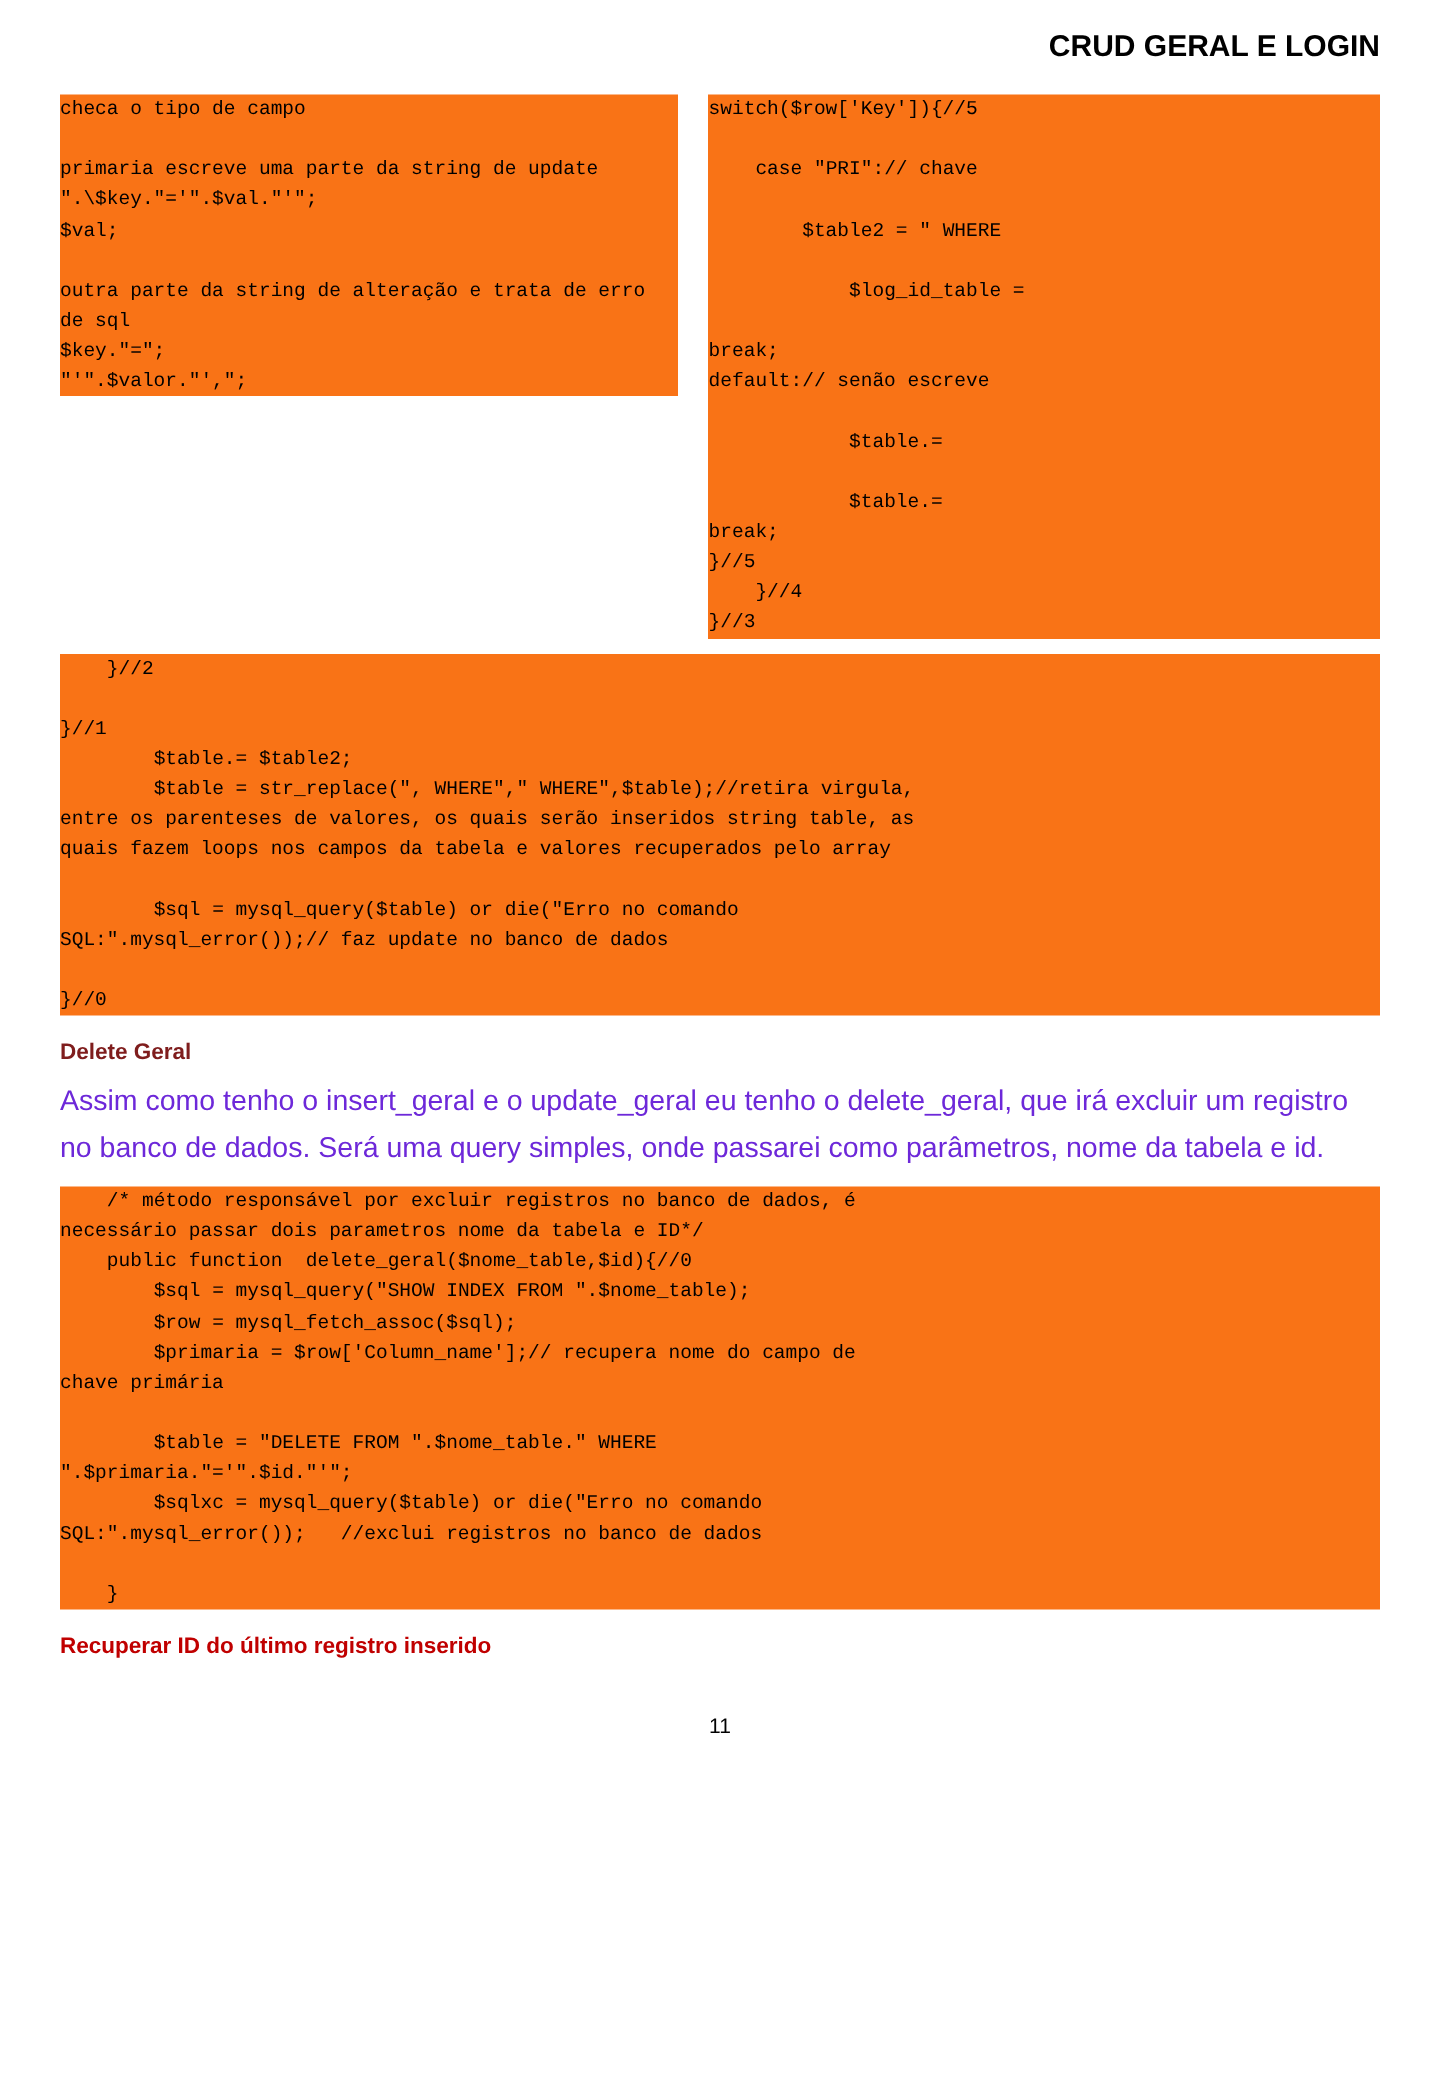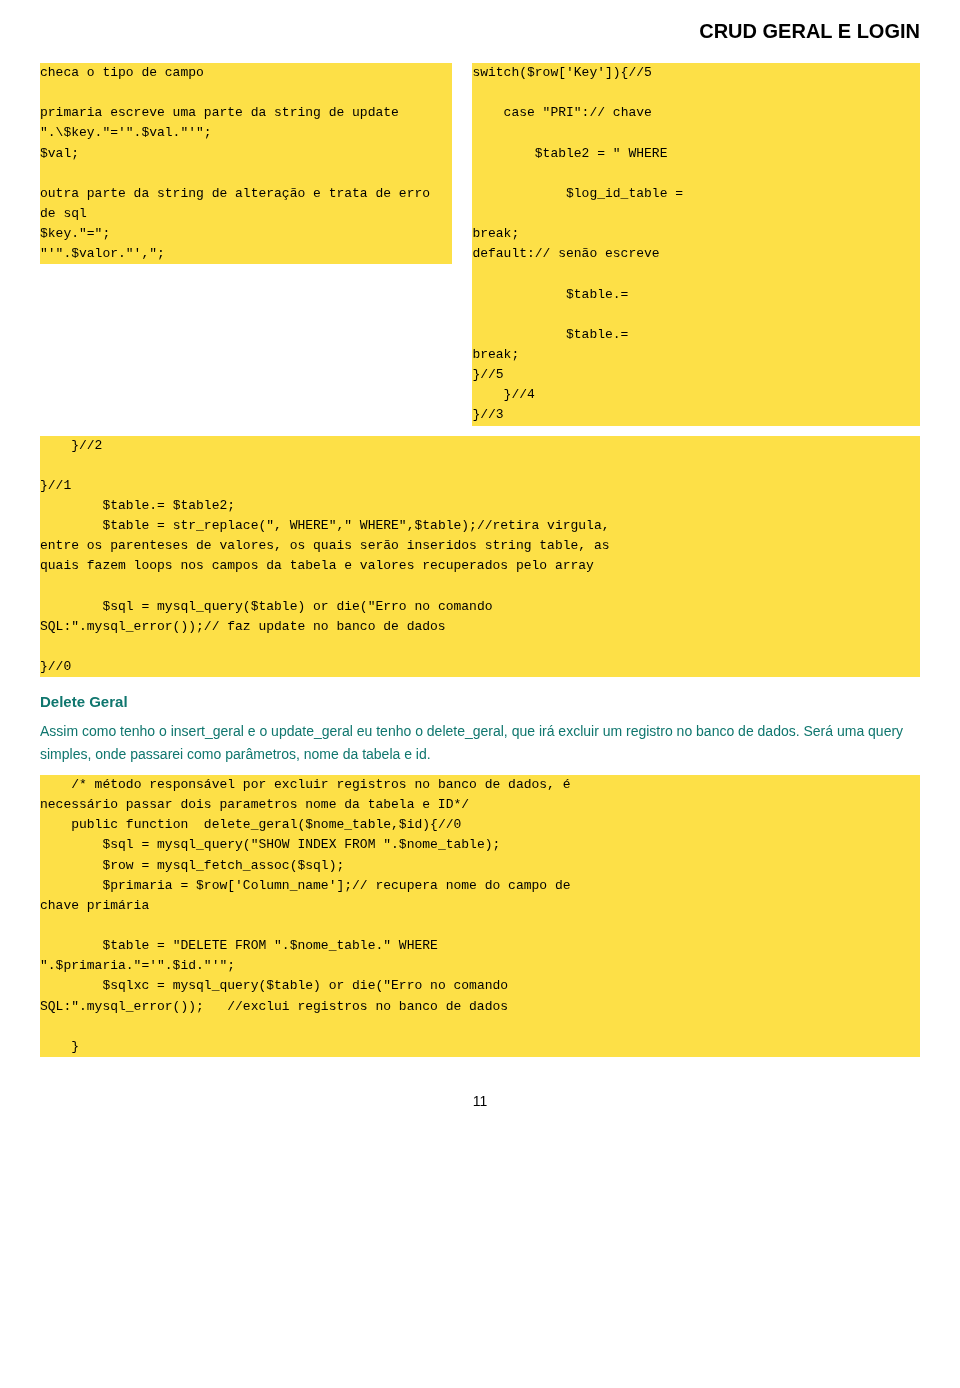--- a/index.html
+++ b/index.html
@@ -20,35 +20,35 @@
       font-size: 20px;
       font-weight: bold;
       margin-bottom: 20px;
       color: #000;
     }
     .code-block {
       font-family: 'Courier New', Courier, monospace;
       font-size: 13px;
       line-height: 1.55;
       color: #000;
-      background: #fde047;
+      background: #f97316;
       white-space: pre-wrap;
       word-wrap: break-word;
     }
     .prose {
       font-family: Arial, sans-serif;
-      font-size: 14px;
+      font-size: 19px;
       line-height: 1.6;
-      color: #0f766e;
+      color: #6d28d9;
       margin: 10px 0;
     }
     .section-title {
       font-size: 15px;
       font-weight: bold;
-      color: #0f766e;
+      color: #7f1d1d;
       margin-top: 14px;
       margin-bottom: 4px;
     }
     .section-title-red {
       font-size: 15px;
       font-weight: bold;
       color: #c00000;
       margin-top: 14px;
       margin-bottom: 4px;
     }
@@ -137,15 +137,16 @@
 
         $table = "DELETE FROM ".$nome_table." WHERE
 ".$primaria."='".$id."'";
         $sqlxc = mysql_query($table) or die("Erro no comando
 SQL:".mysql_error());   //exclui registros no banco de dados
 
     }</div>
 </div>
 
 <div style="margin-top:16px;">
+  <div class="section-title-red">Recuperar ID do último registro inserido</div>
 </div>
 
 <div class="page-number">11</div>
 
 </body></html>

